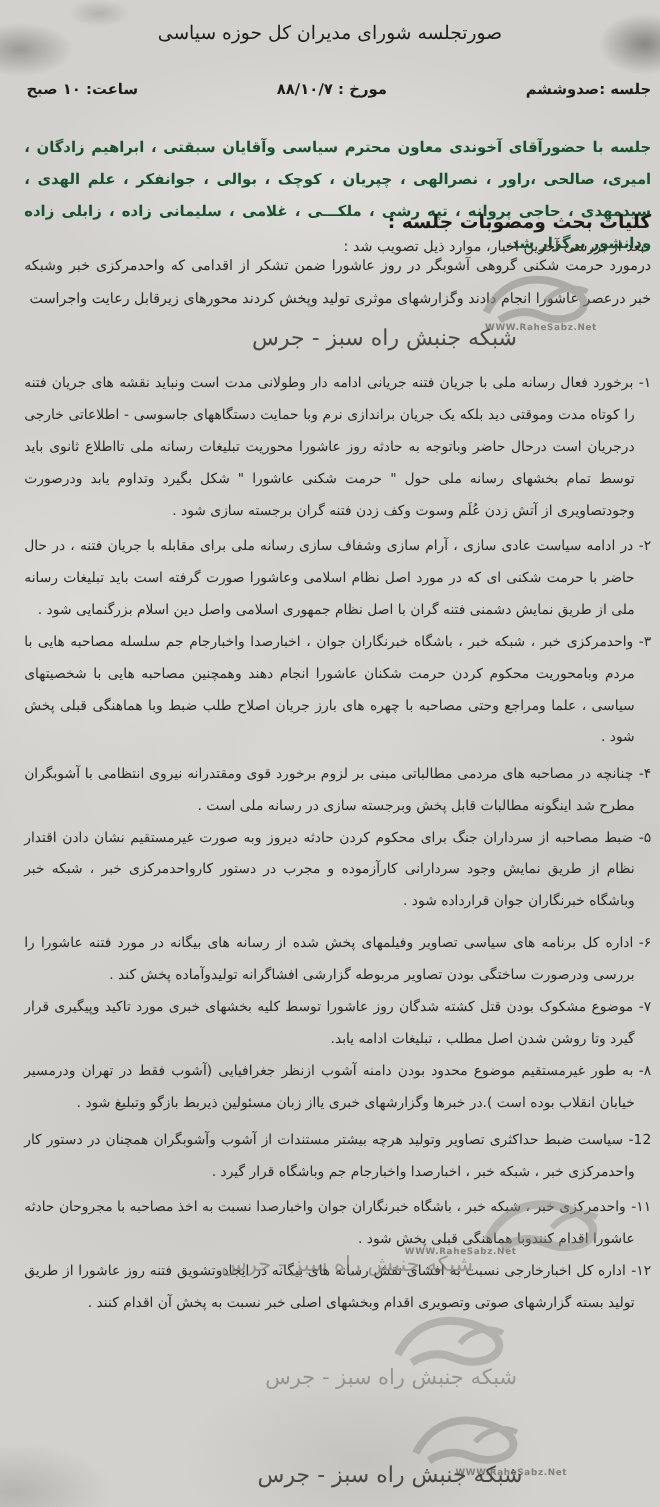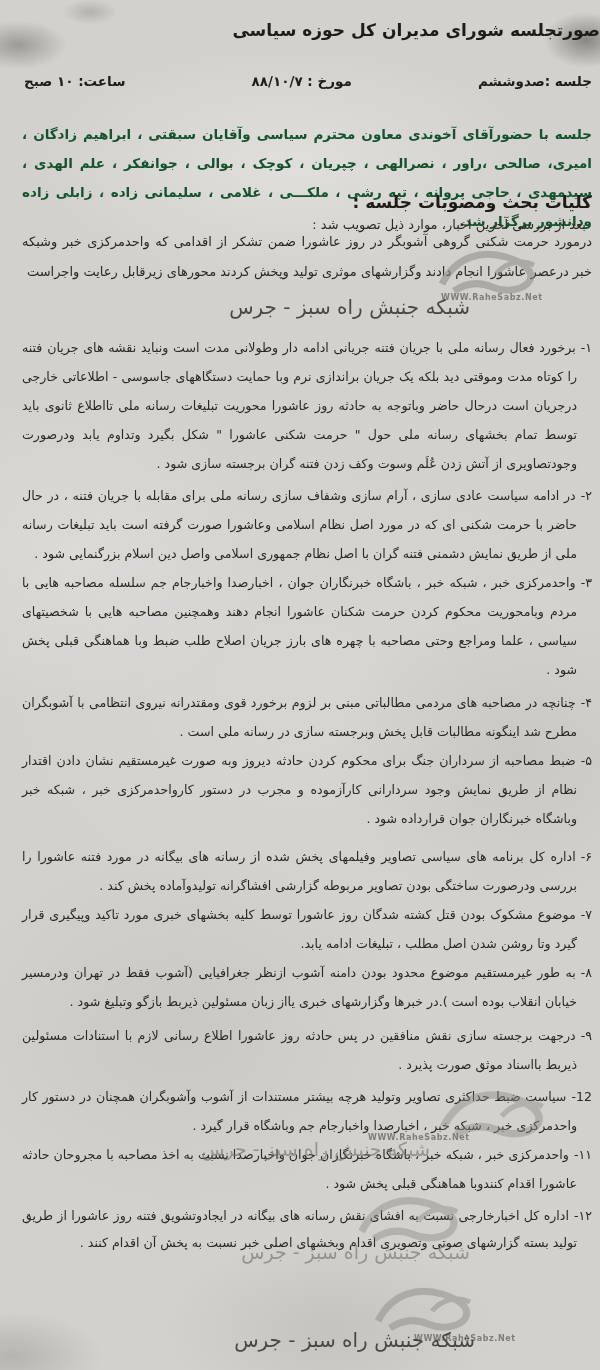--- a/index.html
+++ b/index.html
@@ -18,22 +18,22 @@
       radial-gradient(ellipse 40px 18px at 90px 12px, rgba(90,88,84,.25), transparent 70%),
       radial-gradient(ellipse 340px 160px at 48% 12%, rgba(255,255,255,.30), transparent 75%),
       radial-gradient(ellipse 260px 220px at 12% 40%, rgba(255,255,255,.20), transparent 75%),
       radial-gradient(ellipse 240px 200px at 85% 55%, rgba(125,122,117,.12), transparent 75%),
       radial-gradient(ellipse 300px 240px at 30% 75%, rgba(122,120,115,.10), transparent 75%),
       radial-gradient(ellipse 220px 120px at 55% 97%, rgba(110,108,104,.14), transparent 75%),
       radial-gradient(ellipse 120px 60px at 2% 99%, rgba(80,78,75,.22), transparent 75%),
       radial-gradient(ellipse 420px 320px at 50% 50%, rgba(255,255,255,.10), transparent 80%);
   }
   .doc-title{
-    position:absolute;top:20px;left:0;right:0;
-    font-size:17px;font-weight:bold;color:#1f1c17;letter-spacing:.2px;
+    position:absolute;top:20px;left:0;right:0;text-align:center;
+    font-size:17px;font-weight:normal;color:#1f1c17;letter-spacing:.2px;
   }
   .meta-row{
     position:absolute;top:73px;left:24px;right:8px;
     display:flex;justify-content:space-between;align-items:baseline;
     font-size:13.5px;font-weight:bold;color:#1f1c17;
   }
   .attendees{
     position:absolute;top:120px;left:22px;right:8px;
     font-size:13.5px;font-weight:bold;line-height:29px;color:#14532d;
     text-align:justify;
@@ -100,21 +100,20 @@
 
 <div class="items">
   <div class="item"><span class="num">۱-</span><span>برخورد فعال رسانه ملی با جریان فتنه جریانی ادامه دار وطولانی مدت است ونباید نقشه های جریان فتنه را کوتاه مدت وموقتی دید بلکه یک جریان براندازی نرم وبا حمایت دستگاههای جاسوسی - اطلاعاتی خارجی درجریان است درحال حاضر وباتوجه به حادثه روز عاشورا محوریت تبلیغات رسانه ملی تااطلاع ثانوی باید توسط تمام بخشهای رسانه ملی حول " حرمت شکنی عاشورا " شکل بگیرد وتداوم یابد ودرصورت وجودتصاویری از آتش زدن عُلَم وسوت وکف زدن فتنه گران برجسته سازی شود .</span></div>
   <div class="item"><span class="num">۲-</span><span>در ادامه سیاست عادی سازی ، آرام سازی وشفاف سازی رسانه ملی برای مقابله با جریان فتنه ، در حال حاضر با حرمت شکنی ای که در مورد اصل نظام اسلامی وعاشورا صورت گرفته است باید تبلیغات رسانه ملی از طریق نمایش دشمنی فتنه گران با اصل نظام جمهوری اسلامی واصل دین اسلام بزرگنمایی شود .</span></div>
   <div class="item"><span class="num">۳-</span><span>واحدمرکزی خبر ، شبکه خبر ، باشگاه خبرنگاران جوان ، اخبارصدا واخبارجام جم سلسله مصاحبه هایی با مردم وبامحوریت محکوم کردن حرمت شکنان عاشورا انجام دهند وهمچنین مصاحبه هایی با شخصیتهای سیاسی ، علما ومراجع وحتی مصاحبه با چهره های بارز جریان اصلاح طلب ضبط وبا هماهنگی قبلی پخش شود .</span></div>
   <div class="item"><span class="num">۴-</span><span>چنانچه در مصاحبه های مردمی مطالباتی مبنی بر لزوم برخورد قوی ومقتدرانه نیروی انتظامی با آشوبگران مطرح شد اینگونه مطالبات قابل پخش وبرجسته سازی در رسانه ملی است .</span></div>
   <div class="item"><span class="num">۵-</span><span>ضبط مصاحبه از سرداران جنگ برای محکوم کردن حادثه دیروز وبه صورت غیرمستقیم نشان دادن اقتدار نظام از طریق نمایش وجود سردارانی کارآزموده و مجرب در دستور کارواحدمرکزی خبر ، شبکه خبر وباشگاه خبرنگاران جوان قرارداده شود .</span></div>
   <div class="item"><span class="num">۶-</span><span>اداره کل برنامه های سیاسی تصاویر وفیلمهای پخش شده از رسانه های بیگانه در مورد فتنه عاشورا را بررسی ودرصورت ساختگی بودن تصاویر مربوطه گزارشی افشاگرانه تولیدوآماده پخش کند .</span></div>
   <div class="item"><span class="num">۷-</span><span>موضوع مشکوک بودن قتل کشته شدگان روز عاشورا توسط کلیه بخشهای خبری مورد تاکید وپیگیری قرار گیرد وتا روشن شدن اصل مطلب ، تبلیغات ادامه یابد.</span></div>
   <div class="item"><span class="num">۸-</span><span>به طور غیرمستقیم موضوع محدود بودن دامنه آشوب ازنظر جغرافیایی (آشوب فقط در تهران ودرمسیر خیابان انقلاب بوده است ).در خبرها وگزارشهای خبری یااز زبان مسئولین ذیربط بازگو وتبلیغ شود .</span></div>
-  <div class="item"><span class="num">۹-</span><span>درجهت برجسته سازی نقش منافقین در پس حادثه روز عاشورا اطلاع رسانی لازم با استنادات مسئولین ذیربط بااسناد موثق صورت پذیرد .</span></div>
   <div class="item"><span class="num">12-</span><span>سیاست ضبط حداکثری تصاویر وتولید هرچه بیشتر مستندات از آشوب وآشوبگران همچنان در دستور کار واحدمرکزی خبر ، شبکه خبر ، اخبارصدا واخبارجام جم وباشگاه قرار گیرد .</span></div>
   <div class="item"><span class="num">۱۱-</span><span>واحدمرکزی خبر ، شبکه خبر ، باشگاه خبرنگاران جوان واخبارصدا نسبت به اخذ مصاحبه با مجروحان حادثه عاشورا اقدام کنندوبا هماهنگی قبلی پخش شود .</span></div>
   <div class="item"><span class="num">۱۲-</span><span>اداره کل اخبارخارجی نسبت به افشای نقش رسانه های بیگانه در ایجادوتشویق فتنه روز عاشورا از طریق تولید بسته گزارشهای صوتی وتصویری اقدام وبخشهای اصلی خبر نسبت به پخش آن اقدام کنند .</span></div>
 </div>
 
 <div class="wm-logo" style="left:438px;top:246px;width:100px;height:50px;">
   <svg viewBox="0 0 100 50" xmlns="http://www.w3.org/2000/svg">
       <path d="M4,38 C18,10 44,4 68,11 C84,16 96,24 92,34 C87,44 68,47 54,41 C40,35 28,37 16,45" stroke="#8e8c88" stroke-width="7" fill="none"></path>
       <path d="M58,28 C68,16 84,13 96,19" stroke="#8e8c88" stroke-width="5" fill="none"></path>
     </svg>

